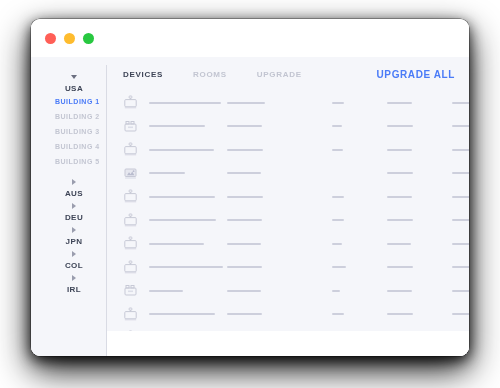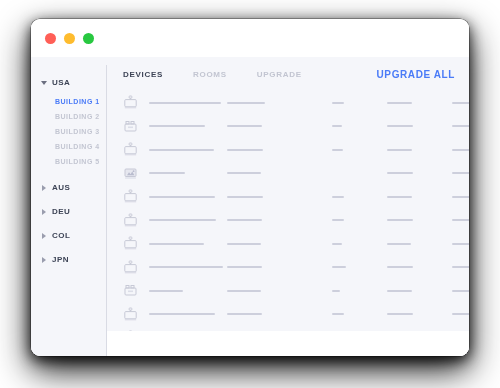--- a/index.html
+++ b/index.html
@@ -74,20 +74,21 @@
     width: 1px;
     background: #d9dbe4;
   }
 
   .tree-node {
     display: flex;
     align-items: center;
     gap: 4px;
     height: 19px;
     cursor: default;
+    flex-direction: column;
   }
 
   .caret {
     width: 7px;
     height: 7px;
     flex: 0 0 7px;
     position: relative;
   }
   .caret::before {
     content: "";
@@ -252,27 +253,33 @@
           </div>
           <div class="country-block spaced">
             <div class="tree-node">
               <span class="caret caret-right"></span>
               <span class="country-label">DEU</span>
             </div>
           </div>
           <div class="country-block spaced">
             <div class="tree-node">
               <span class="caret caret-right"></span>
-              <span class="country-label">COL</span>
+              <span class="country-label">JPN</span>
             </div>
           </div>
           <div class="country-block spaced">
             <div class="tree-node">
               <span class="caret caret-right"></span>
-              <span class="country-label">JPN</span>
+              <span class="country-label">COL</span>
+            </div>
+          </div>
+          <div class="country-block spaced">
+            <div class="tree-node">
+              <span class="caret caret-right"></span>
+              <span class="country-label">IRL</span>
             </div>
           </div>
         </nav>
 
       <section class="main-pane">
 
         <div class="tabbar">
           <div id="tabs-host" style="display:flex;align-items:center;">
               <div class="tab active">DEVICES</div>
               <div class="tab">ROOMS</div>

